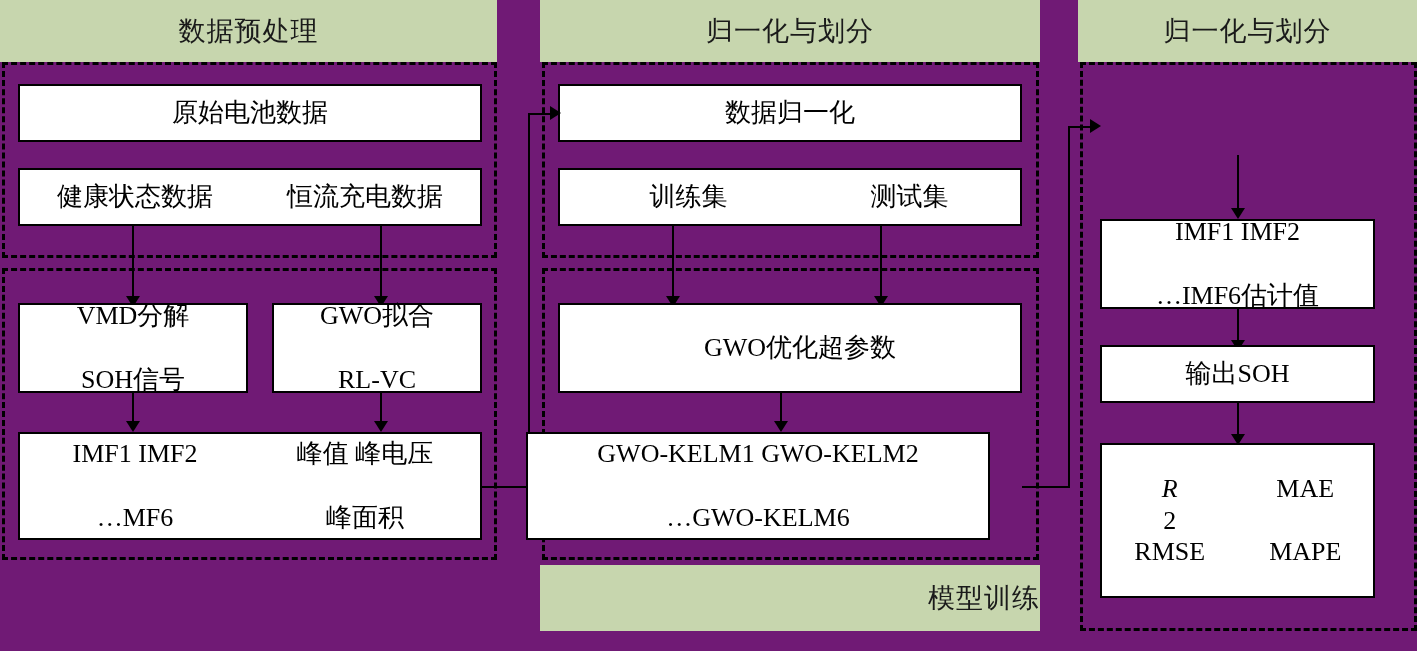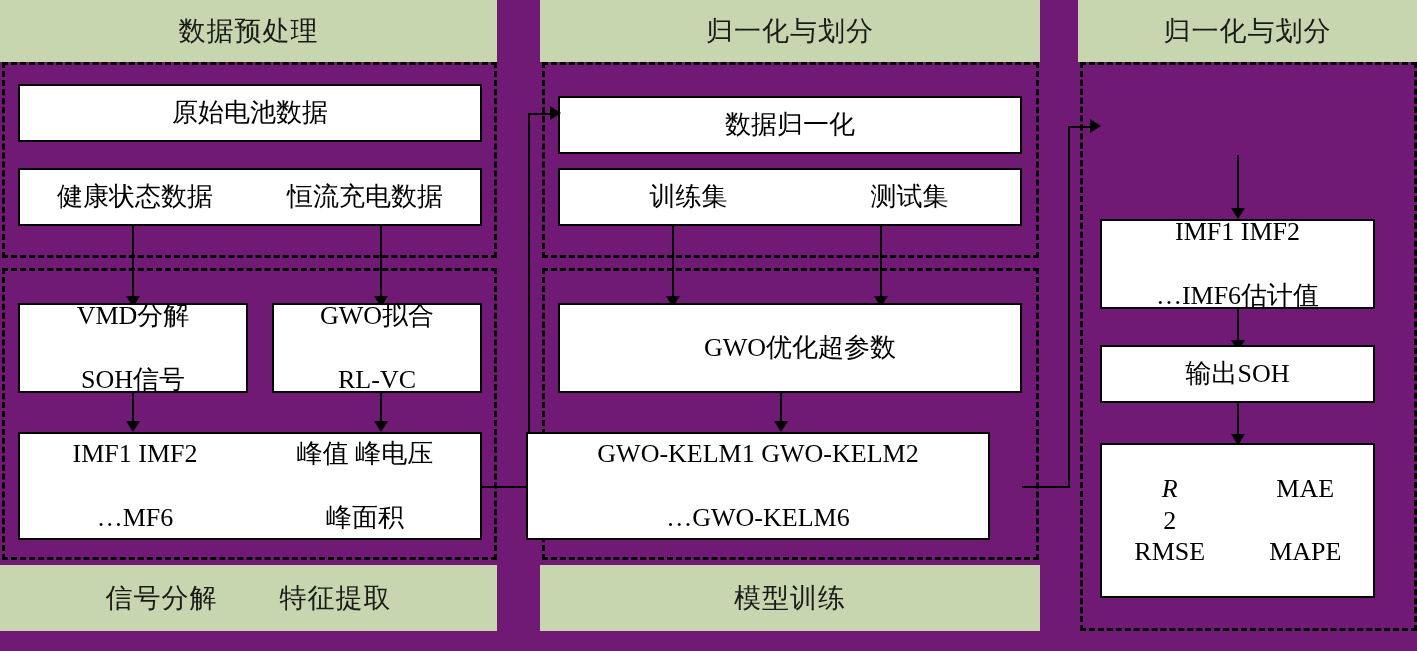--- a/index.html
+++ b/index.html
@@ -79,33 +79,29 @@
     <span style="width:50%;">
       <span>IMF1 IMF2</span><br>
       <span>…MF6</span>
     </span>
     <span style="width:50%;">
       <span>峰值 峰电压</span><br>
       <span>峰面积</span>
     </span>
   </div>
 
-  <div class="band" style="left:0px;top:565px;width:497px;height:66px;">
-    <span style="margin-right:62px;">信号分解</span>
-    <span>特征提取</span>
-  </div>
 
   <div class="band" style="left:540px;top:0px;width:500px;height:62px;">
     <span>归一化与划分</span>
   </div>
 
   <div class="dash" style="left:542px;top:62px;width:497px;height:196px;"></div>
   <div class="dash" style="left:542px;top:268px;width:497px;height:292px;"></div>
 
-  <div class="box" style="left:558px;top:96px;width:464px;height:58px;justify-content:flex-end;">
+  <div class="box" style="left:558px;top:84px;width:464px;height:58px;justify-content:flex-end;">
     <span>数据归一化</span>
   </div>
 
   <div class="box two" style="left:558px;top:168px;width:464px;height:58px;padding-left:18px;">
     <span>训练集</span>
     <span>测试集</span>
   </div>
 
   <div class="arrow h" style="left:482px;top:486px;width:48px;"></div>
   <div class="arrow v" style="left:528px;top:113px;height:374px;"></div>
@@ -125,21 +121,21 @@
   <div class="arrow v" style="left:780px;top:393px;height:30px;"></div>
   <div class="head down" style="left:774px;top:421px;"></div>
 
   <div class="box" style="left:526px;top:432px;width:464px;height:108px;">
     <span>
       <span>GWO-KELM1 GWO-KELM2</span><br>
       <span>…GWO-KELM6</span>
     </span>
   </div>
 
-  <div class="band" style="left:540px;top:565px;width:500px;height:66px;">
+  <div class="band" style="left:540px;top:565px;width:500px;height:66px;justify-content:flex-end;">
     <span>模型训练</span>
   </div>
 
   <div class="band" style="left:1078px;top:0px;width:339px;height:62px;">
     <span>归一化与划分</span>
   </div>
 
   <div class="dash" style="left:1080px;top:62px;width:337px;height:569px;"></div>
 
   <div class="arrow h" style="left:1022px;top:486px;width:48px;"></div>

